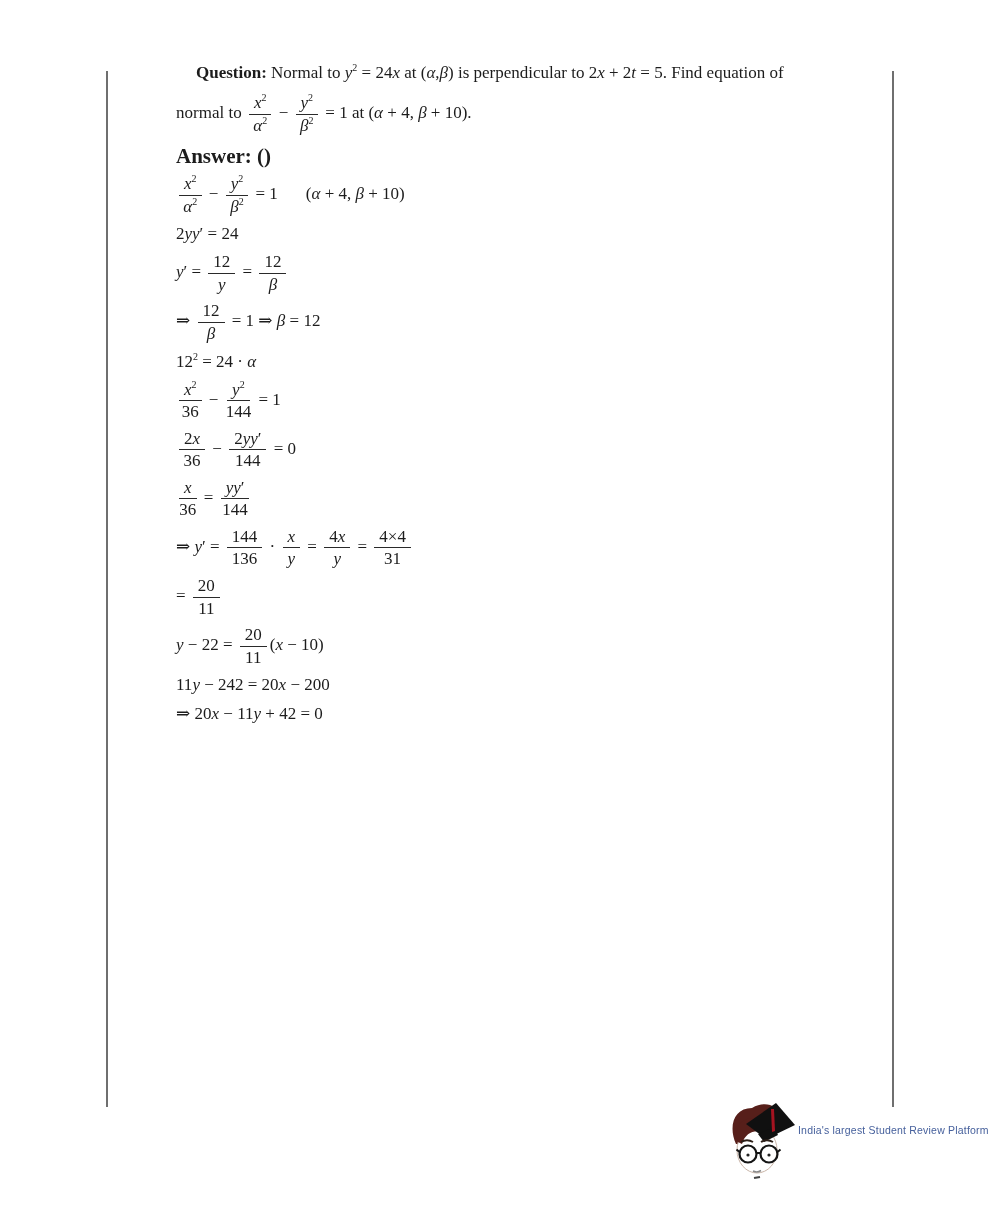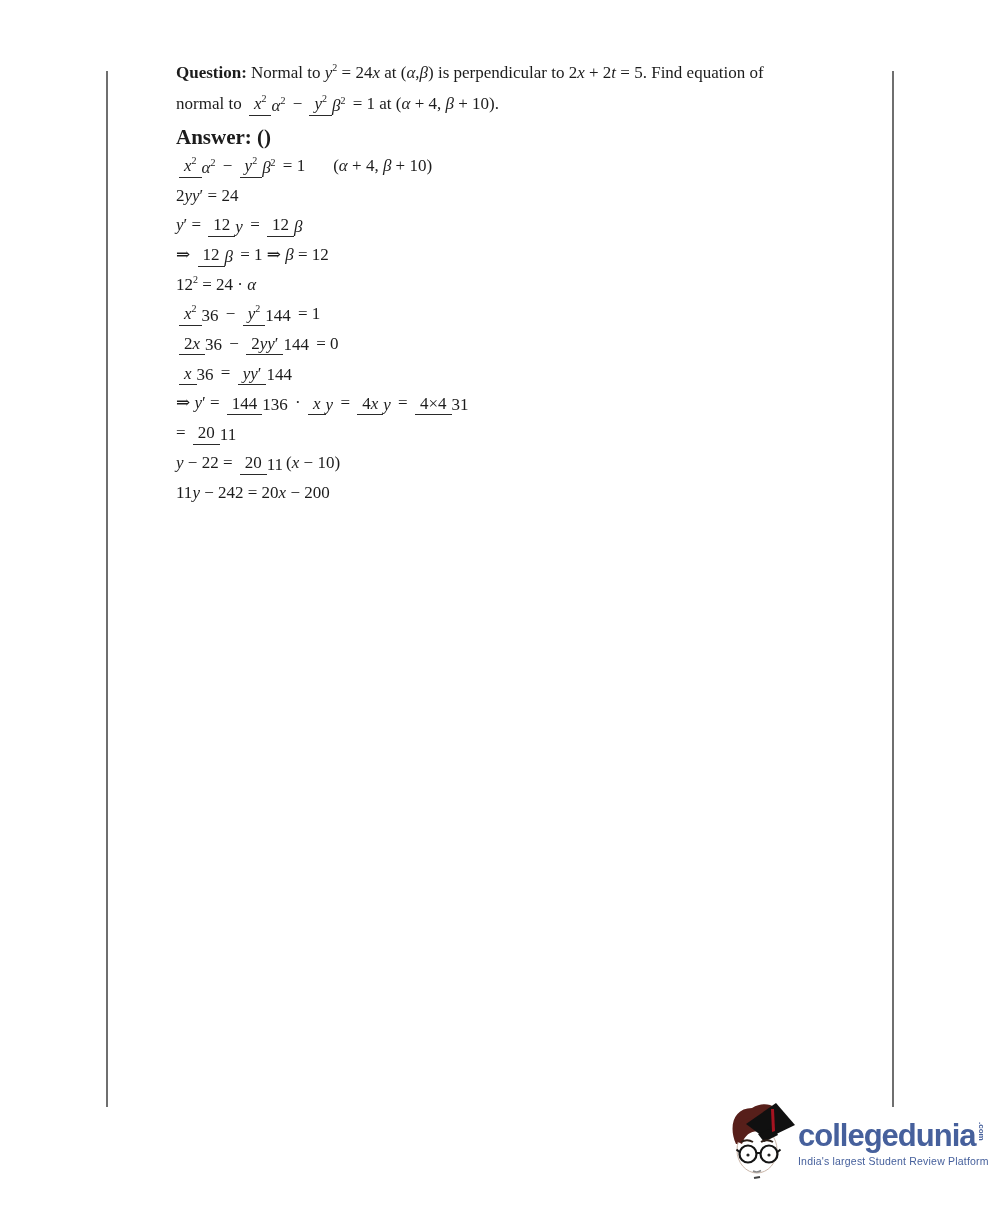--- a/index.html
+++ b/index.html
@@ -7,25 +7,25 @@
     width:993px;height:1216px;position:relative;background:#ffffff;
     font-family:"Liberation Serif","DejaVu Serif",serif;color:#1c1c1c;overflow:hidden;
   }
   .page{position:absolute;inset:0;}
   .vrule{position:absolute;top:71px;width:2px;height:1036px;background:#6f6f6f;}
   .vrule.left{left:106px;}
   .vrule.right{left:892px;}
   .content{position:absolute;left:176px;top:62px;width:700px;}
   .math-line{font-size:17px;line-height:1.3;margin:0 0 7px 0;white-space:nowrap;}
   .qblock .math-line{margin-bottom:9px;}
-  .mb{font-weight:bold;}
+  .mb{font-weight:bold;margin-left:20px;}
   .mi{font-style:italic;}
   .mr{font-style:normal;}
   sup.ms{font-size:10px;line-height:0;}
-  .frac{display:inline-flex;flex-direction:row;align-items:center;vertical-align:middle;
+  .frac{display:inline-flex;flex-direction:column;align-items:center;vertical-align:middle;
         margin:0 3px;text-align:center;line-height:1.15;}
   .frac .num{display:inline-block;border-bottom:1.4px solid #2a2a2a;padding:0 5px 1px 5px;}
   .frac .den{display:inline-block;padding-top:1px;}
   .gap{display:inline-block;width:28px;}
   .label-line{font-size:21px;font-weight:bold;margin:0 0 5px 0;}
   .steps{margin-top:3px;}
 
   .logo{position:absolute;left:726px;top:1098px;display:flex;align-items:flex-start;}
   .mascot{width:70px;height:84px;flex:0 0 auto;}
   .logo-text{margin-left:2px;padding-top:22px;}
@@ -113,20 +113,21 @@
             </span></span></div>
         <div class="math-line"><span class="mrow"><span class="mr">= </span><span class="frac">
               <span class="mrow num"><span class="mr">20</span></span>
               <span class="mrow den"><span class="mr">11</span></span>
             </span></span></div>
         <div class="math-line"><span class="mrow"><span class="mi">y</span><span class="mr"> − 22 = </span><span class="frac">
               <span class="mrow num"><span class="mr">20</span></span>
               <span class="mrow den"><span class="mr">11</span></span>
             </span><span class="mr">(</span><span class="mi">x</span><span class="mr"> − 10)</span></span></div>
         <div class="math-line"><span class="mrow"><span class="mr">11</span><span class="mi">y</span><span class="mr"> − 242 = 20</span><span class="mi">x</span><span class="mr"> − 200</span></span></div>
+        <div class="math-line"><span class="mrow"><span class="mr">⇒ 20</span><span class="mi">x</span><span class="mr"> − 11</span><span class="mi">y</span><span class="mr"> + 42 = 0</span></span></div>
       </div>
   </div>
 
   <div class="logo">
     <svg class="mascot" viewBox="0 0 70 84">
       <path id="m-hair" d="M10,46 C2,28 8,10 26,10 C40,2 54,8 52,20 L46,36 C38,26 20,28 15,46 Z" fill="#571f1a"></path>
       <ellipse id="m-face" cx="31" cy="52" rx="20" ry="23" fill="#ffffff" stroke="#c9b5a8" stroke-width="1"></ellipse>
       <path id="m-hair2" d="M12,44 C8,30 14,20 28,20 C38,16 48,20 46,30 L42,38 C34,30 20,32 16,46 Z" fill="#571f1a"></path>
       <polygon id="m-cap" points="20,26 50,5 69,27 40,41" fill="#101010"></polygon>
       <polygon id="m-capband" points="32,36 48,29 52,37 38,44" fill="#101010"></polygon>
@@ -137,20 +138,16 @@
       <circle cx="43" cy="56" r="8.5" fill="none" stroke="#151515" stroke-width="2.2"></circle>
       <line x1="30.5" y1="55" x2="34.5" y2="55" stroke="#151515" stroke-width="2"></line>
       <line x1="13.5" y1="54" x2="10.5" y2="51.5" stroke="#151515" stroke-width="2"></line>
       <line x1="51.5" y1="54" x2="54.5" y2="51.5" stroke="#151515" stroke-width="2"></line>
       <circle cx="22" cy="57" r="1.6" fill="#222222"></circle>
       <circle cx="43" cy="57" r="1.6" fill="#222222"></circle>
       <path d="M27,73 Q31,75 35,72.5" fill="none" stroke="#8a8a8a" stroke-width="1.5"></path>
       <path d="M28,80 L34,79" stroke="#444444" stroke-width="2"></path>
     </svg>
     <div class="logo-text">
-      <div class="brand-row">
-        <span class="brand" style="color: rgb(70, 96, 156);">collegedunia</span>
-        <span class="tld" style="color: rgb(70, 96, 156);">.com</span>
-      </div>
       <div class="tagline" style="color: rgb(70, 96, 156);">India's largest Student Review Platform</div>
     </div>
   </div>
 </div>
 
 </body></html>

